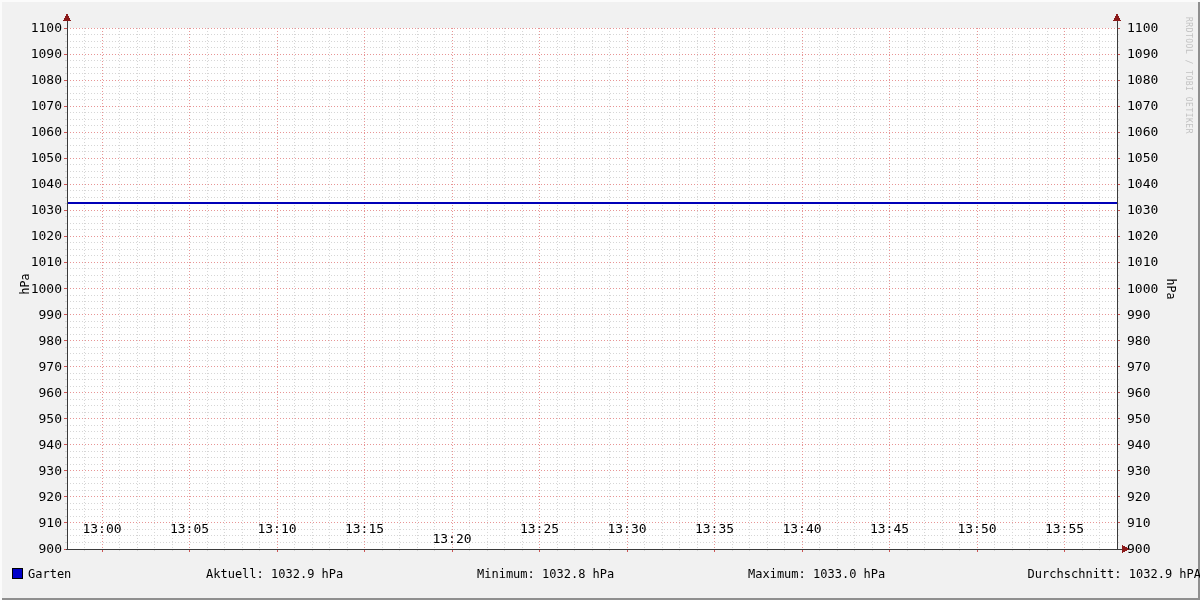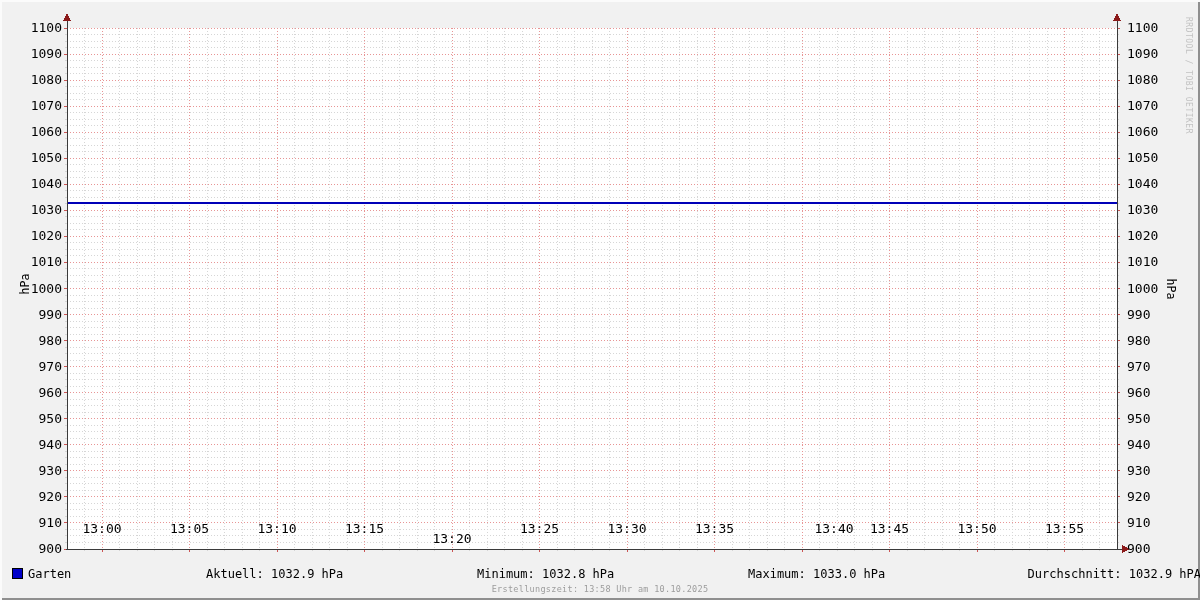--- a/index.html
+++ b/index.html
@@ -458,34 +458,33 @@
     </div>
   <div id="xticks">
       <div class="tick xtick" style="left: 80px;">13:00</div>
       <div class="tick xtick" style="left: 167.5px;">13:05</div>
       <div class="tick xtick" style="left: 255px;">13:10</div>
       <div class="tick xtick" style="left: 342.5px;">13:15</div>
       <div class="tick xtick" style="left: 430px; margin-top: 10px;">13:20</div>
       <div class="tick xtick" style="left: 517.5px;">13:25</div>
       <div class="tick xtick" style="left: 605px;">13:30</div>
       <div class="tick xtick" style="left: 692.5px;">13:35</div>
-      <div class="tick xtick" style="left: 780px; margin-left: 32px;">13:40</div>
+      <div class="tick xtick" style="left: 780px;">13:40</div>
       <div class="tick xtick" style="left: 867.5px;">13:45</div>
       <div class="tick xtick" style="left: 955px;">13:50</div>
       <div class="tick xtick" style="left: 1042.5px;">13:55</div>
     </div>
 
   <div class="vlabel vlabel-left">hPa</div>
   <div class="vlabel vlabel-right">hPa</div>
 
   <div class="watermark">RRDTOOL / TOBI OETIKER</div>
 
   <div class="legend-row">
     <span class="swatch" id="legend-swatch" style="background: rgb(0, 0, 200);"></span>
     <span class="leg leg-series">Garten</span>
     <span class="leg leg-aktuell">Aktuell: 1032.9 hPa</span>
     <span class="leg leg-min">Minimum: 1032.8 hPa</span>
     <span class="leg leg-max">Maximum: 1033.0 hPa</span>
     <span class="leg leg-avg">Durchschnitt: 1032.9 hPA</span>
   </div>
 
-  <div class="footer">Erstellungszeit: 13:58 Uhr am 10.10.2025</div>
 </div>
 
 </body></html>

